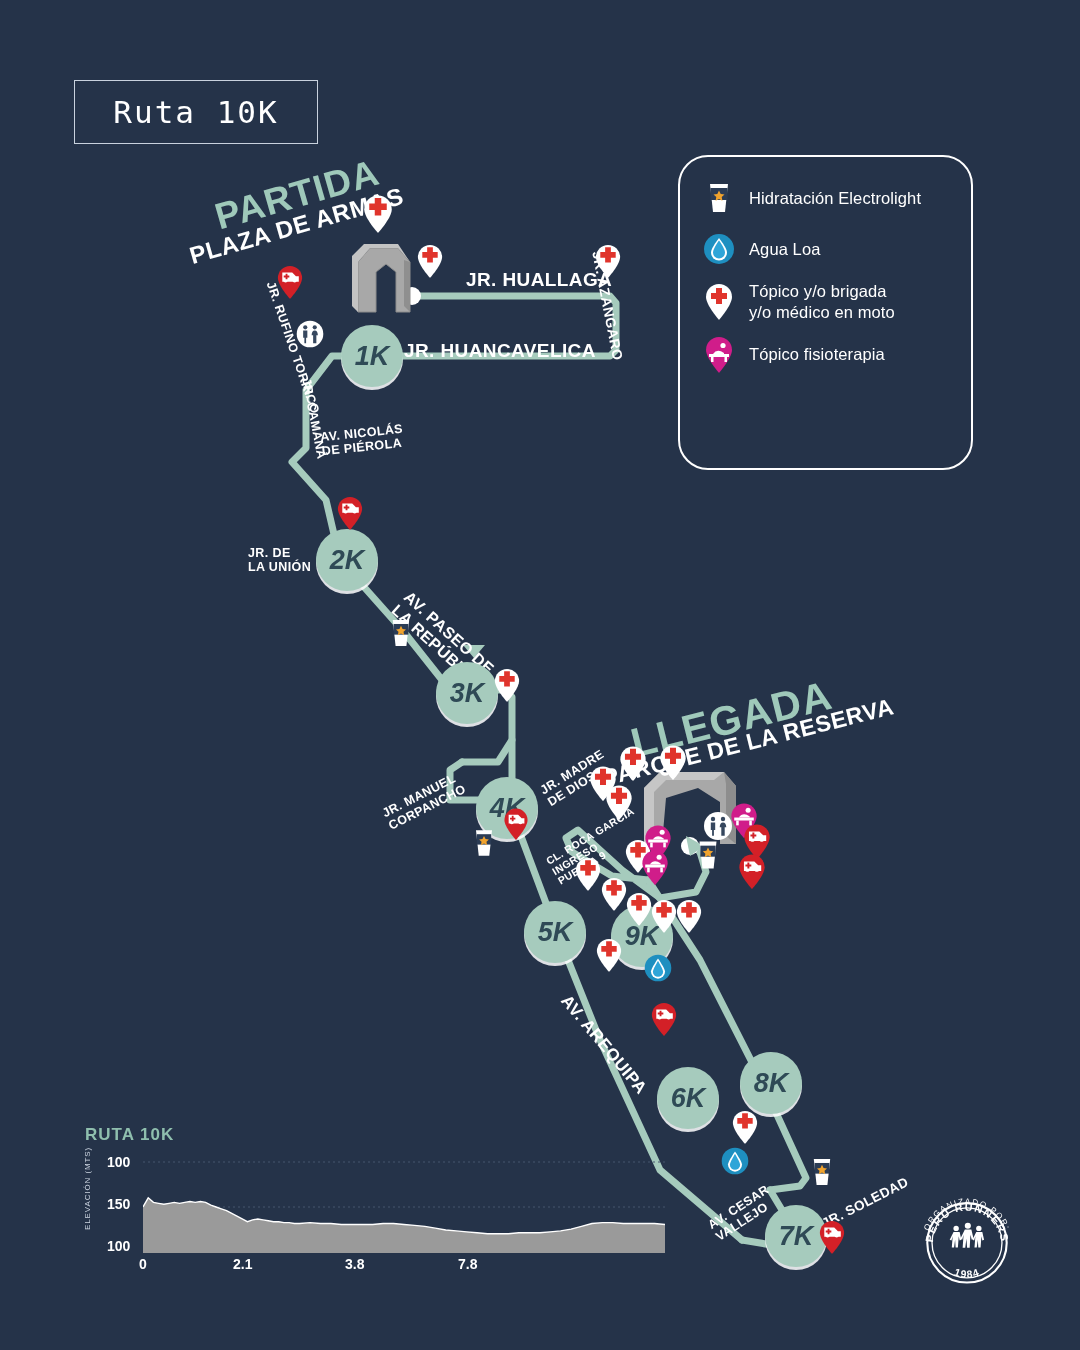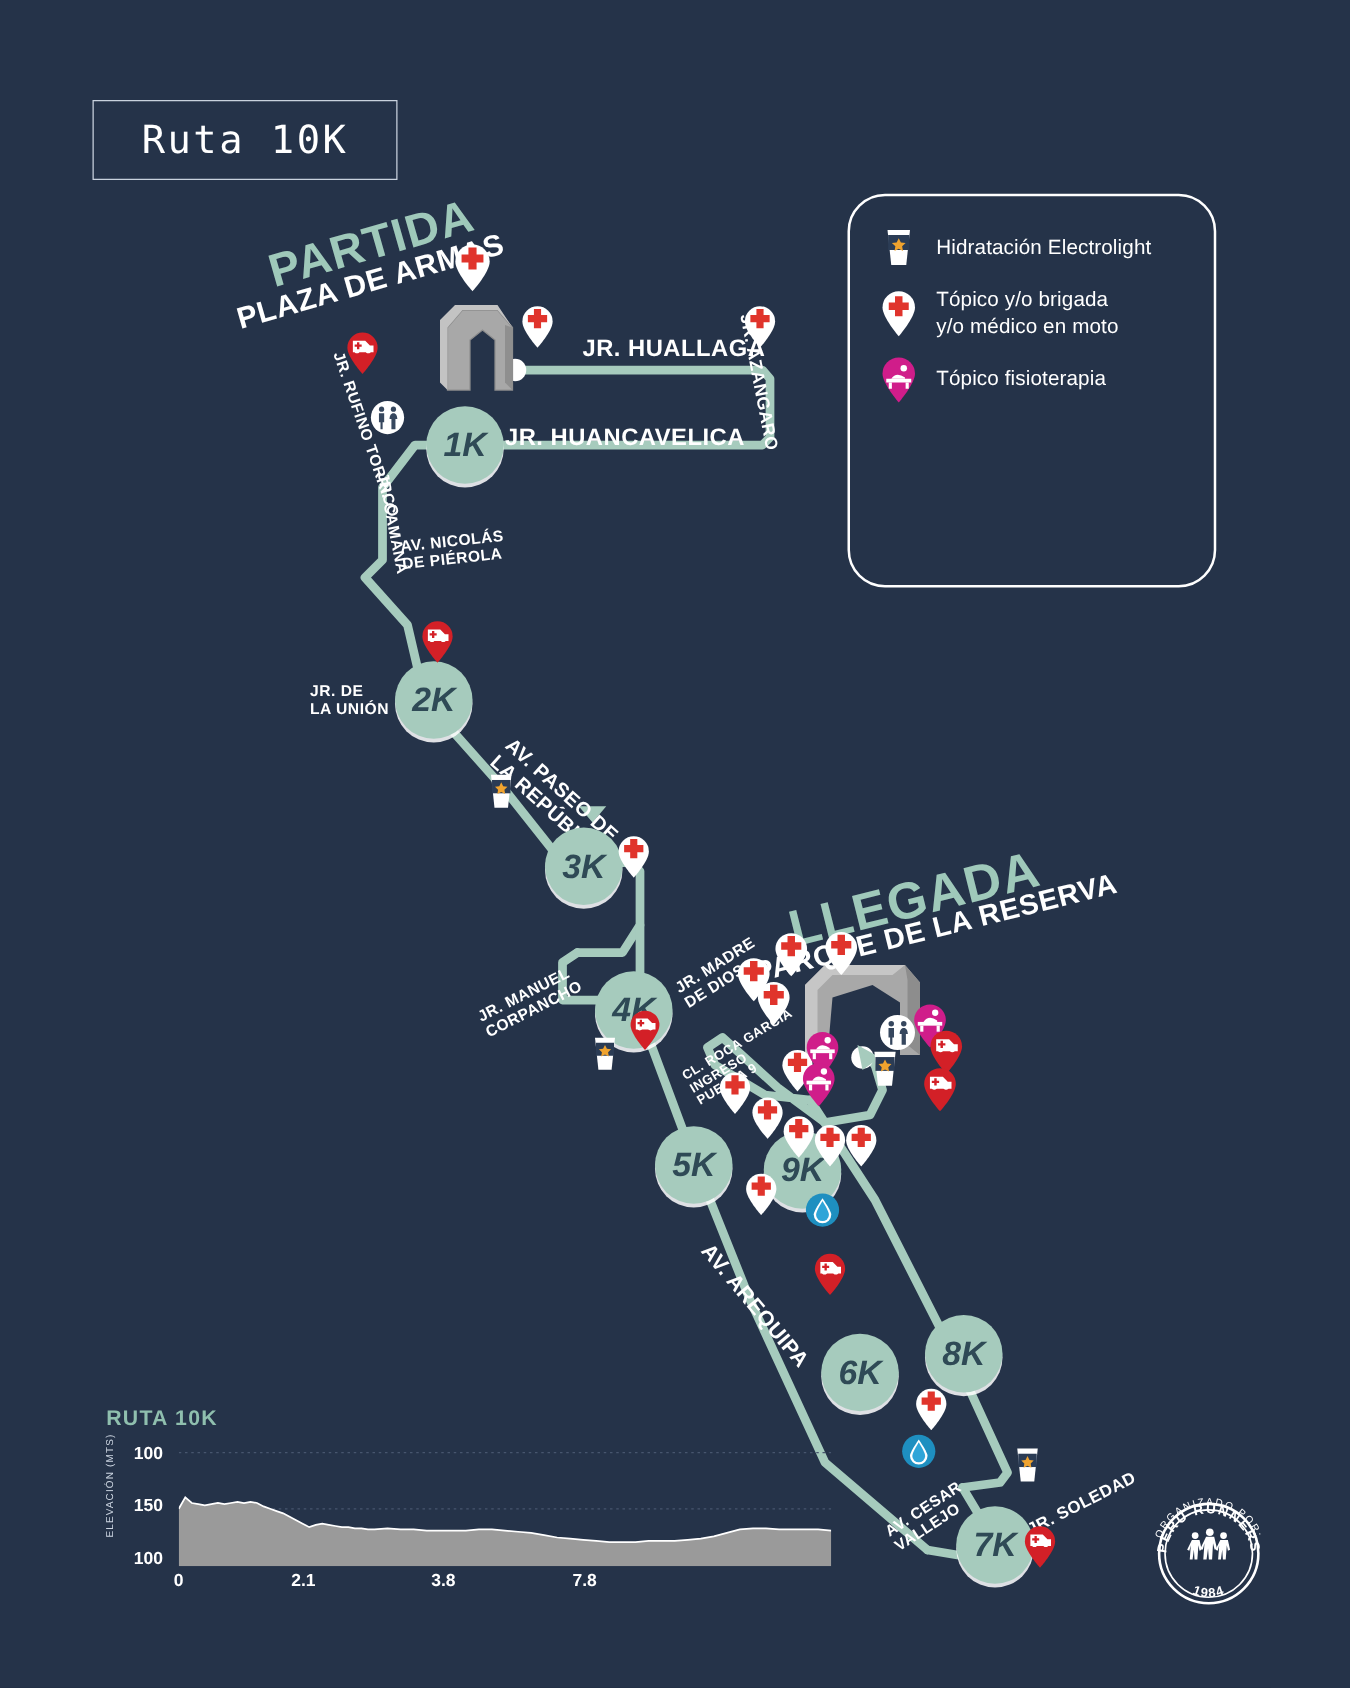--- a/index.html
+++ b/index.html
@@ -135,20 +135,30 @@
       <div class="lg-ico">
         <svg width="26" height="34" viewBox="0 0 26 34">
           <path d="M4,3 L22,3 L19,31 L7,31 Z" fill="#ffffff"></path>
           <rect x="4.5" y="7" width="17" height="12" fill="#2b3c55"></rect>
           <path d="M13,9.5 l1.7,3.4 3.8,.5 -2.8,2.6 .7,3.8 -3.4,-1.8 -3.4,1.8 .7,-3.8 -2.8,-2.6 3.8,-.5 z" fill="#f0a32e"></path>
         </svg>
       </div>
       <div class="lg-txt">Hidratación Electrolight</div>
     </div>
 
+    <div class="legend-row">
+      <div class="lg-ico">
+        <svg width="32" height="32" viewBox="0 0 32 32">
+          <circle cx="16" cy="16" r="15" fill="#1e8fc0"></circle>
+          <path d="M16,5 C16,5 8,15 8,19.5 A8,8 0 0,0 24,19.5 C24,15 16,5 16,5 Z" fill="#ffffff"></path>
+          <path d="M16,7.5 C16,7.5 10,15.5 10,19.4 A6,6 0 0,0 22,19.4 C22,15.5 16,7.5 16,7.5 Z" fill="#2fa5d8"></path>
+        </svg>
+      </div>
+      <div class="lg-txt">Agua Loa</div>
+    </div>
 
     <div class="legend-row">
       <div class="lg-ico">
         <svg width="30" height="38" viewBox="0 0 30 38">
           <path d="M15,37 C15,37 2,22 2,14 A13,13 0 1,1 28,14 C28,22 15,37 15,37 Z" fill="#ffffff"></path>
           <path d="M12,5 h6 v5 h5 v6 h-5 v5 h-6 v-5 h-5 v-6 h5 z" fill="#e0342c"></path>
         </svg>
       </div>
       <div class="lg-txt">Tópico y/o brigada<br>y/o médico en moto</div>
     </div>

